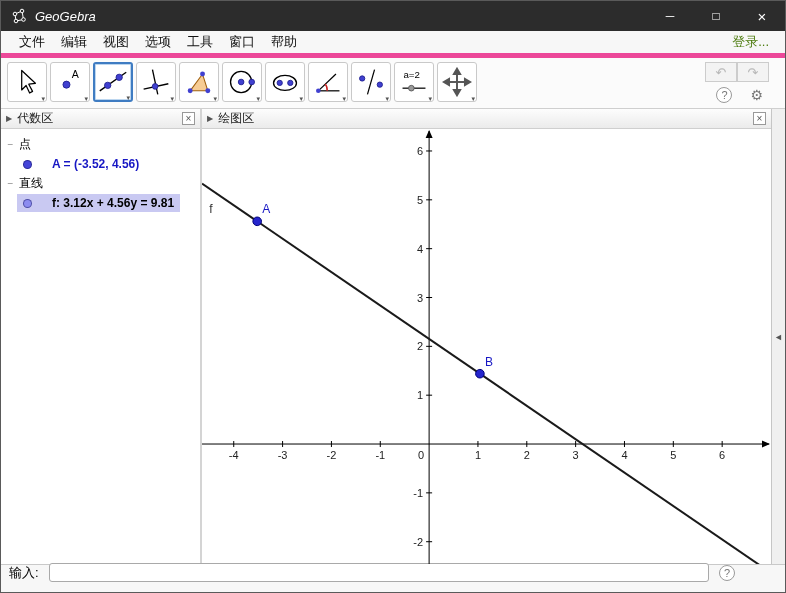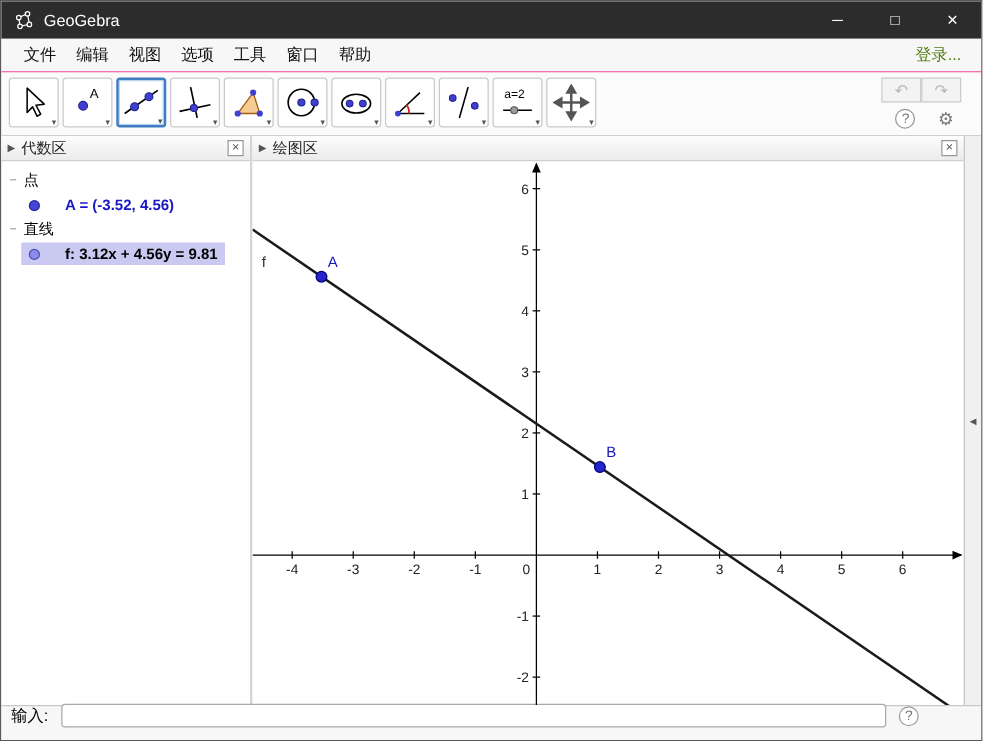--- a/index.html
+++ b/index.html
@@ -3,26 +3,26 @@
 <meta charset="utf-8">
 <style>
   html,body{margin:0;padding:0;background:#d8d8d8;}
   *{box-sizing:border-box;}
   .window{width:786px;height:593px;border:1px solid #5a5a5a;display:flex;flex-direction:column;
     font-family:"Liberation Sans",sans-serif;background:#f0f0f0;overflow:hidden;}
 
   
   .titlebar{height:30px;background:#2c2c2c;color:#fff;display:flex;align-items:center;
     padding-left:10px;gap:8px;flex:0 0 30px;}
-  .titlebar .apptitle{font-size:13px;}
+  .titlebar .apptitle{font-size:13px;font-style:italic;}
   .controls{margin-left:auto;display:flex;height:100%;}
   .ctrl{width:46px;display:flex;align-items:center;justify-content:center;font-size:12px;color:#fff;cursor:default;}
 
   
-  .menubar{height:27px;background:#f7f7f7;border-bottom:1px solid #ec4899;display:flex;
+  .menubar{height:27px;background:#f7f7f7;border-bottom:5px solid #ec4899;display:flex;
     align-items:center;padding:0 10px;font-size:13px;color:#111;flex:0 0 27px;}
   .menu-item{padding:0 8px;cursor:default;}
   .login{margin-left:auto;font-size:13px;color:#4d7c0f;padding-right:6px;}
 
   
   .toolbar{height:51px;background:#fbfbfb;border-bottom:1px solid #cfcfcf;display:flex;
     align-items:flex-start;padding:4px 0 0 6px;gap:3px;flex:0 0 51px;}
   .tool{width:40px;height:40px;background:#fff;border:1px solid #c9c9c9;border-radius:3px;
     position:relative;display:flex;align-items:center;justify-content:center;flex:0 0 40px;cursor:default;}
   .tool.selected{border:2px solid #3f7cc2;box-shadow:inset 0 0 0 1px #bcd6ef;}

